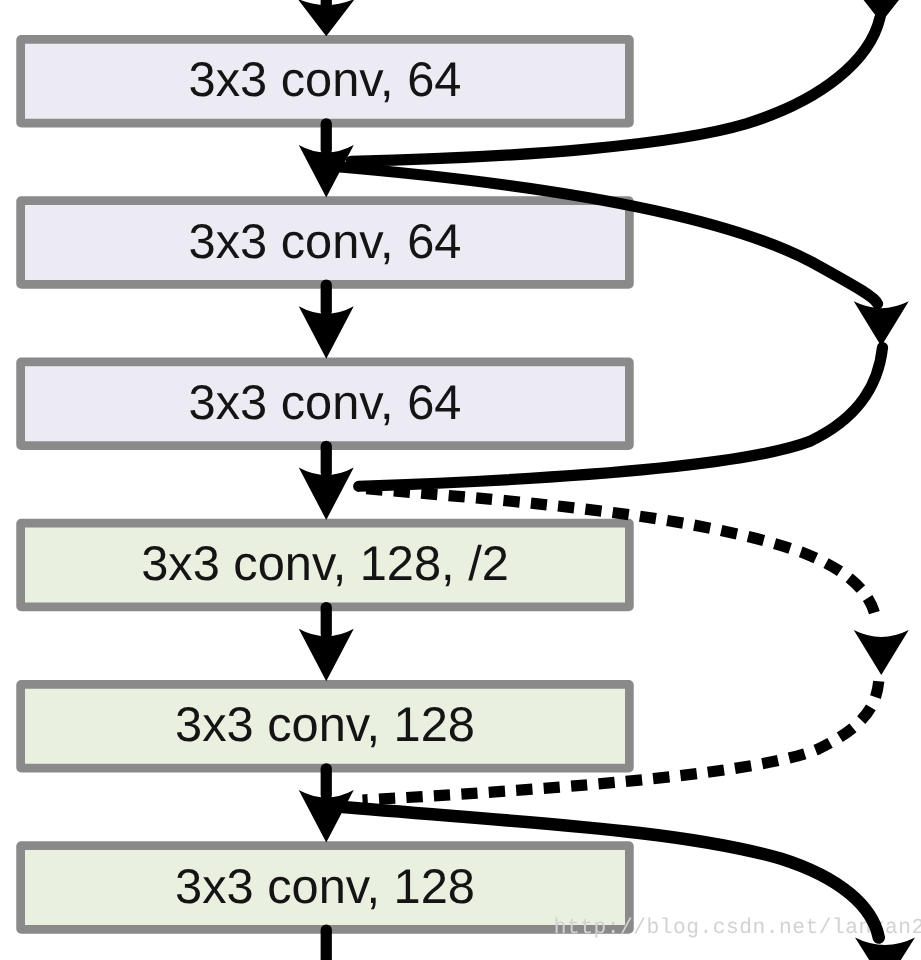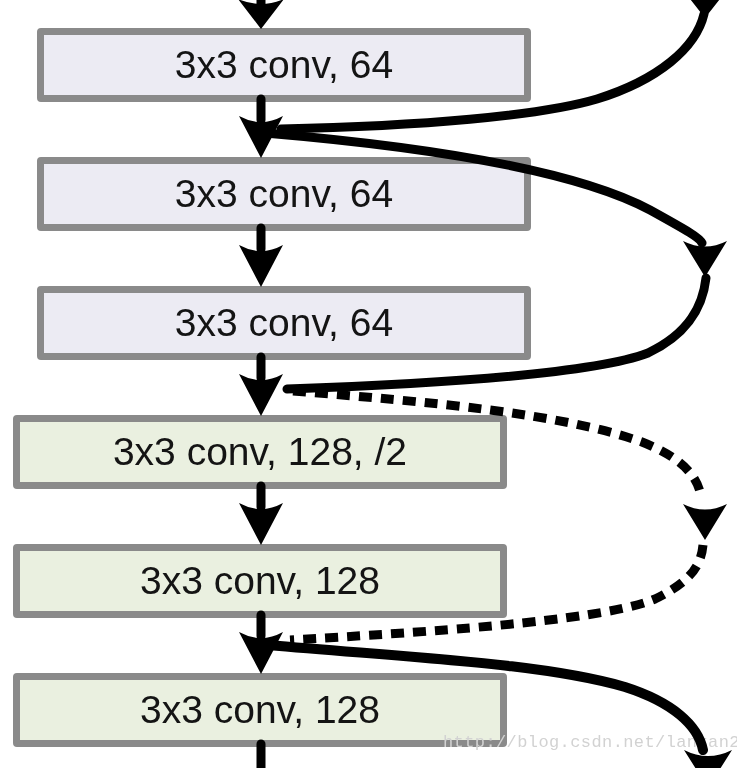--- a/index.html
+++ b/index.html
@@ -20,21 +20,21 @@
   .convbox{
     position:absolute;
     left:13px;
     width:494px;height:74px;
     box-sizing:border-box;
     border:7px solid var(--box-border);
     border-radius:4px;
     display:flex;align-items:center;justify-content:center;
     z-index:1;
   }
-  .conv64{background:var(--conv64);margin-left:24px;}
+  .conv64{background:var(--conv64);}
   .conv128{background:var(--conv128);text-align:center;}
   .convbox .lbl{
     font-size:39px;
     line-height:1;
     color:#141414;
     white-space:nowrap;
     transform:translateY(-1px);
   }
   #arrow-layer{
     position:absolute;left:0;top:0;z-index:3;

